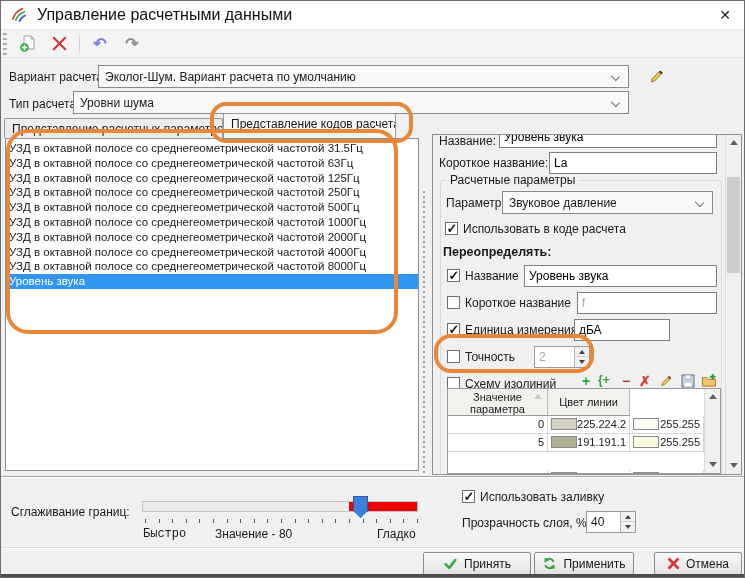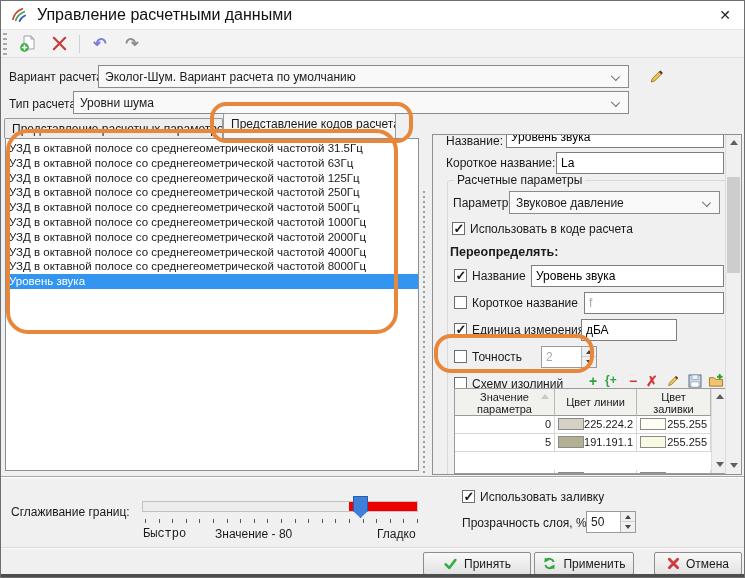--- a/index.html
+++ b/index.html
@@ -46,21 +46,21 @@
   .li { height:14.8px; line-height:14.6px; padding-left:3px; font-size:11.5px; white-space:nowrap; cursor:pointer; }
   .li.sel { background:#3296f0; color:#ffffff; }
 
   .splitter { position:absolute; left:421px; top:190px; width:5px; height:282px; cursor:col-resize;
               background-image:repeating-linear-gradient(to bottom,#9c9c9c 0 2px,transparent 2px 5px);
               background-size:2px 100%; background-position:1px 0; background-repeat:no-repeat; }
 
   
   .rpanel { position:absolute; left:431px; top:133px; width:310px; height:341px;
             border:1px solid #8f8f8f; background:#f0f0f0; overflow:hidden; }
-  .rp-in { position:absolute; left:10px; top:0; width:291px; height:100%; overflow:hidden; }
+  .rp-in { position:absolute; left:3px; top:0; width:291px; height:100%; overflow:hidden; }
   .tinput { position:absolute; height:22px; border:1px solid #7e7e7e; background:#fff;
             font-family:"Liberation Sans",sans-serif; font-size:12px; padding:0 4px; }
   .tinput.gray { color:#a8a8a8; }
   fieldset.grp { position:absolute; border:1px solid #d9d9d9; border-radius:3px; }
   fieldset.grp legend { font-size:12px; color:#1a1a1a; padding:0 3px; margin-left:6px; }
 
   .cb { position:absolute; width:13px; height:13px; background:#fff; border:1px solid #6e6e6e;
         cursor:pointer; text-align:center; }
   .cb .cb-mark { position:absolute; left:0.5px; top:-2.5px; font-size:13px; font-weight:bold; color:#1c1c1c; }
   .boldlbl { font-weight:bold; font-size:12.5px; }
@@ -282,24 +282,20 @@
 
       <div class="ctable">
         <div class="th" style="left:0;width:100px;">
           <span>Значение</span><br>
           <span>параметра</span>
           <span class="sort-tri"></span>
         </div>
         <div class="th" style="left:100px;width:82px;line-height:23px;">
           <span>Цвет линии</span>
         </div>
-        <div class="th" style="left:182px;width:74px;">
-          <span>Цвет</span><br>
-          <span>заливки</span>
-        </div>
 
         <div class="trow" style="left:0;top:27px;width:256px;">
           <div class="tcell" style="left:0;width:100px;">0</div>
           <div class="tcell" style="left:100px;width:82px;">
             <span class="swatch" style="background-color: rgb(213, 210, 195);"></span>
             <span>225.224.2</span>
           </div>
           <div class="tcell" style="left:182px;width:74px;">
             <span class="swatch" style="background-color: rgb(253, 253, 243);"></span>
             <span>255.255</span>
@@ -364,21 +360,21 @@
   <span class="lbl" style="left:214px;top:526px;width:130px;">Значение - 80</span>
   <span class="lbl" style="left:376px;top:526px;">Гладко</span>
 
   <span class="cb" style="left:461px;top:489px;">
     <span class="cb-mark">✓</span>
   </span>
   <span class="lbl" style="left:479px;top:489px;">Использовать заливку</span>
 
   <span class="lbl" style="left:461px;top:515px;">Прозрачность слоя, %</span>
   <div class="spinner" style="left:585px;top:510px;width:50px;">
-    <span class="sval">50</span>
+    <span class="sval">40</span>
     <span class="spin-btns">
       <span class="spin-up">
           <span class="tri-up"></span>
         </span>
       <span class="spin-dn">
           <span class="tri-dn"></span>
         </span>
     </span>
   </div>
 

